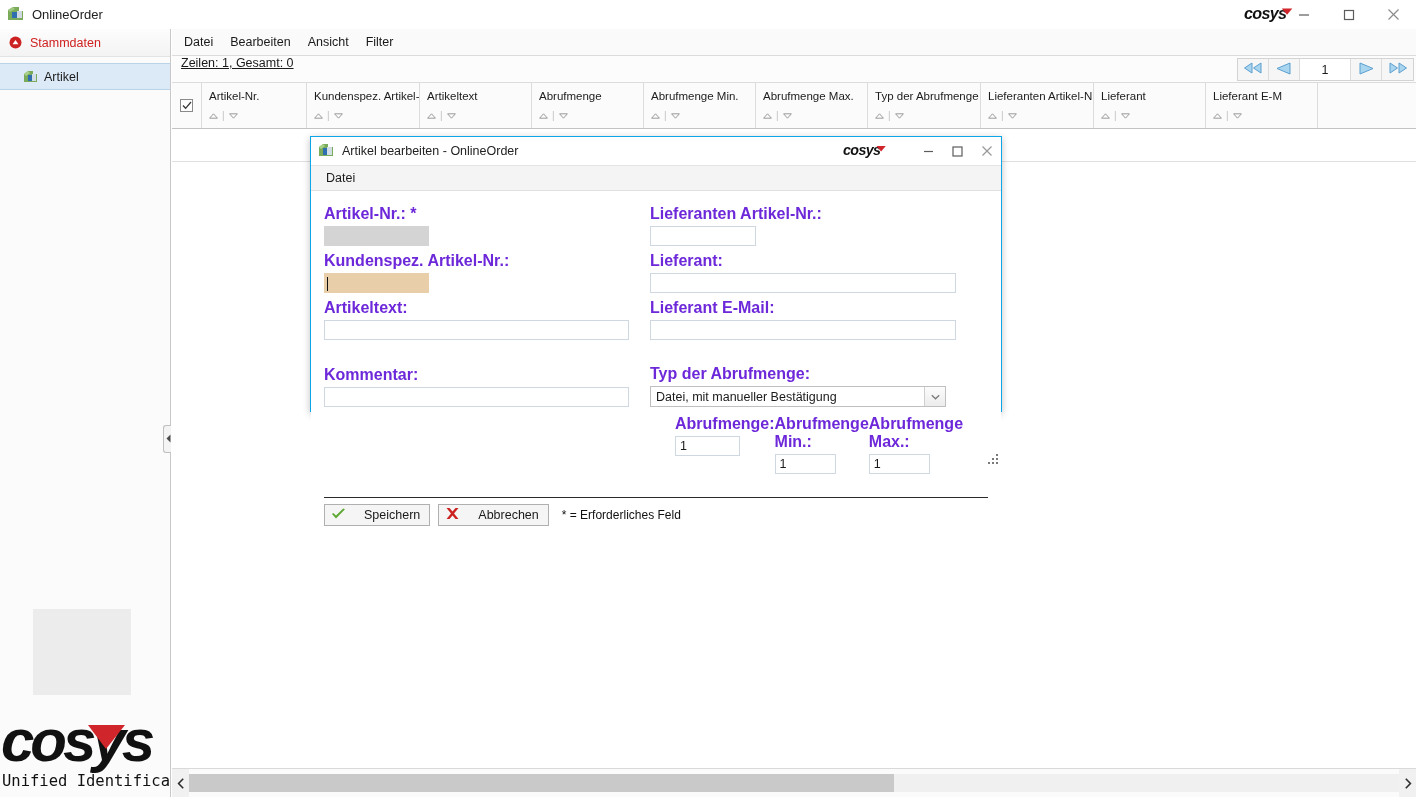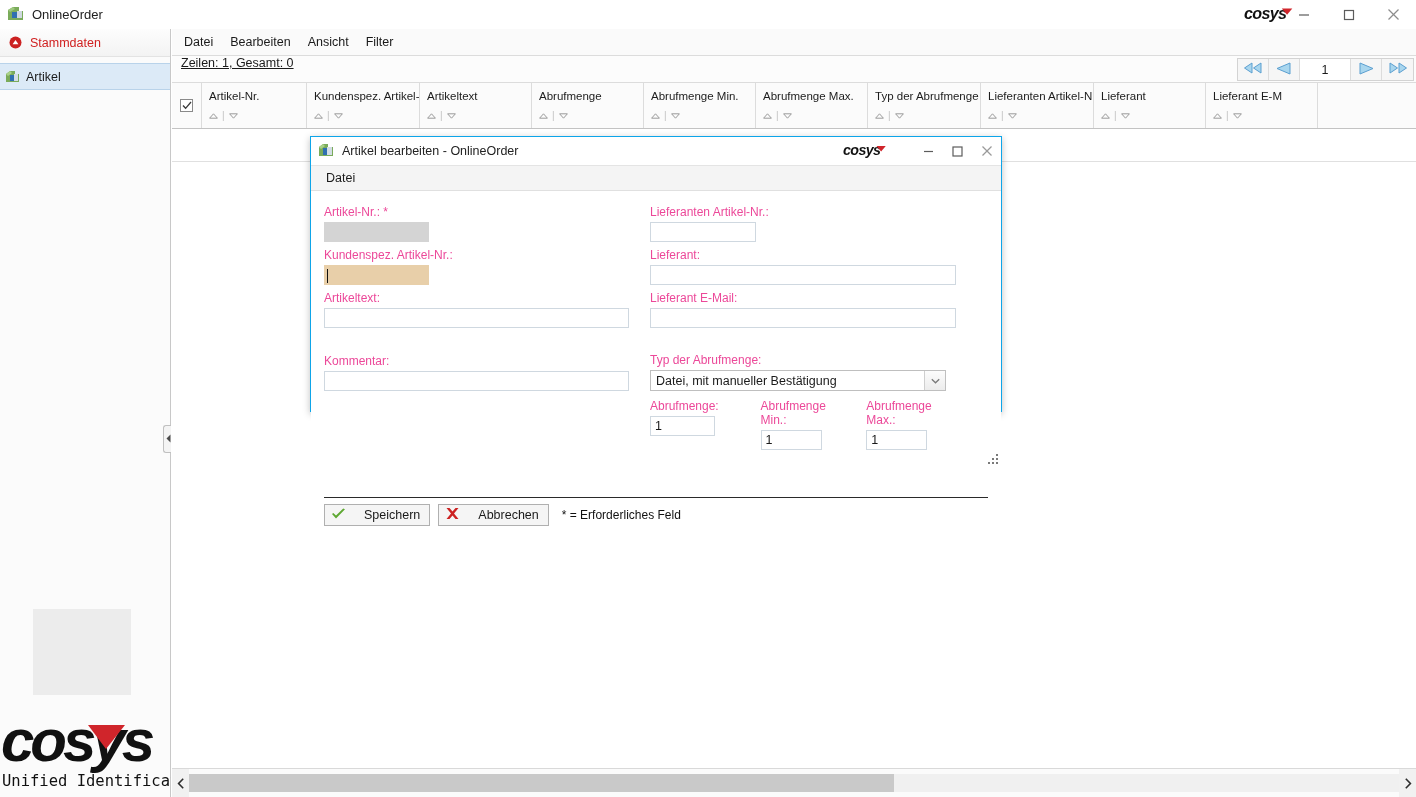--- a/index.html
+++ b/index.html
@@ -49,21 +49,21 @@
   .nav-item {
     height: 28px; display: flex; align-items: center;
     padding-left: 9px;
     border-bottom: 1px solid #e3e3e3;
     background: linear-gradient(to bottom,#fdfdfd,#f3f3f3);
     font-size: 12.5px;
   }
   .nav-item .lbl { margin-left: 8px; }
   .nav-item.active .lbl { color: #d02020; }
   .nav-sub {
-    height: 27px; display: flex; align-items: center; padding-left: 6px;
+    height: 27px; display: flex; align-items: center; padding-left: 24px;
     background: #dceaf7;
     border-top: 1px solid #b9d3ea;
     border-bottom: 1px solid #b9d3ea;
     font-size: 12.5px;
     margin-top: 6px;
   }
   .nav-sub .lbl { margin-left: 7px; }
   .circ-icon { width: 13px; height: 13px; display:block; }
 
   
@@ -212,21 +212,21 @@
     width: 29px; height: 28px; display: flex; align-items: center; justify-content: center;
     color: #636363;
   }
   .dlg-btn.close { color: #9a9a9a; }
   .dlg-menubar {
     height: 26px; background: #f4f4f4; border-top: 1px solid #e4e4e4; border-bottom: 1px solid #e0e0e0;
     display: flex; align-items: center; padding-left: 15px; font-size: 12.5px;
   }
   .dlg-body { position: relative; height: 276px; background: #fff; }
 
-  .f-label { font-size: 12px; color: #ec4899; }
+  .f-label { font-size: 16px; color: #6d28d9; font-weight: bold; }
   .f-input {
     border: 1px solid #cfd8e0; background: #ffffff; height: 20px;
   }
   .f-input.readonly { background: #d4d4d4; border: 1px solid #d4d4d4; }
   .f-input.focused {
     background: #e8cfa9; border: 1px solid #e8cfa9;
     position: relative;
   }
   .caret {
     position: absolute; left: 2px; top: 3px; width: 1px; height: 14px; background: #111;
@@ -704,21 +704,21 @@
         <div class="f-label" style="margin-top:25px;">Typ der Abrufmenge:</div>
         <div class="f-select" style="width:296px;margin-top:3px;">
           <span>Datei, mit manueller Bestätigung</span>
           <span class="arrowbox">
             <svg width="9" height="6" viewBox="0 0 9 6">
                 <path d="M0.8 1.2 L4.5 4.8 L8.2 1.2" fill="none" stroke="#7a7a7a" stroke-width="1.3"></path>
               </svg>
           </span>
         </div>
 
-        <div style="display:flex;margin-top:8px;gap:14px;">
+        <div style="display:flex;margin-top:8px;gap:0;margin-left:25px;">
           <div style="width:103px;">
             <div class="f-label">Abrufmenge:</div>
             <div class="f-input" style="width:65px;margin-top:3px;">
               <div class="f-text-in">1</div>
             </div>
           </div>
           <div style="width:98px;">
             <div class="f-label">Abrufmenge Min.:</div>
             <div class="f-input" style="width:61px;margin-top:3px;">
               <div class="f-text-in">1</div>

